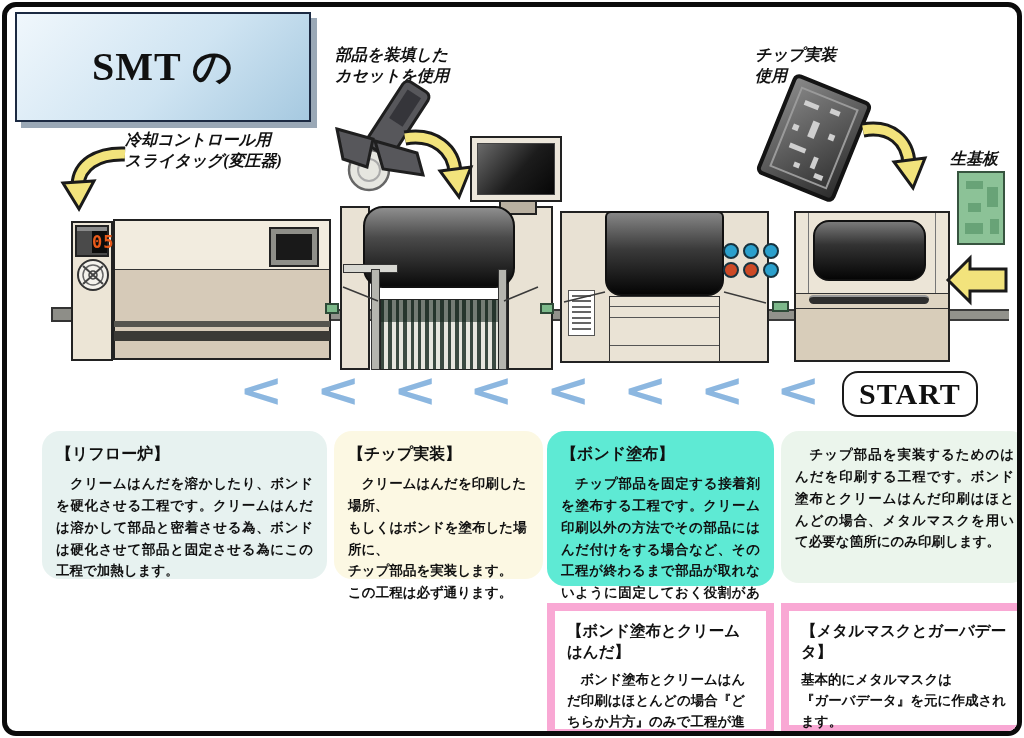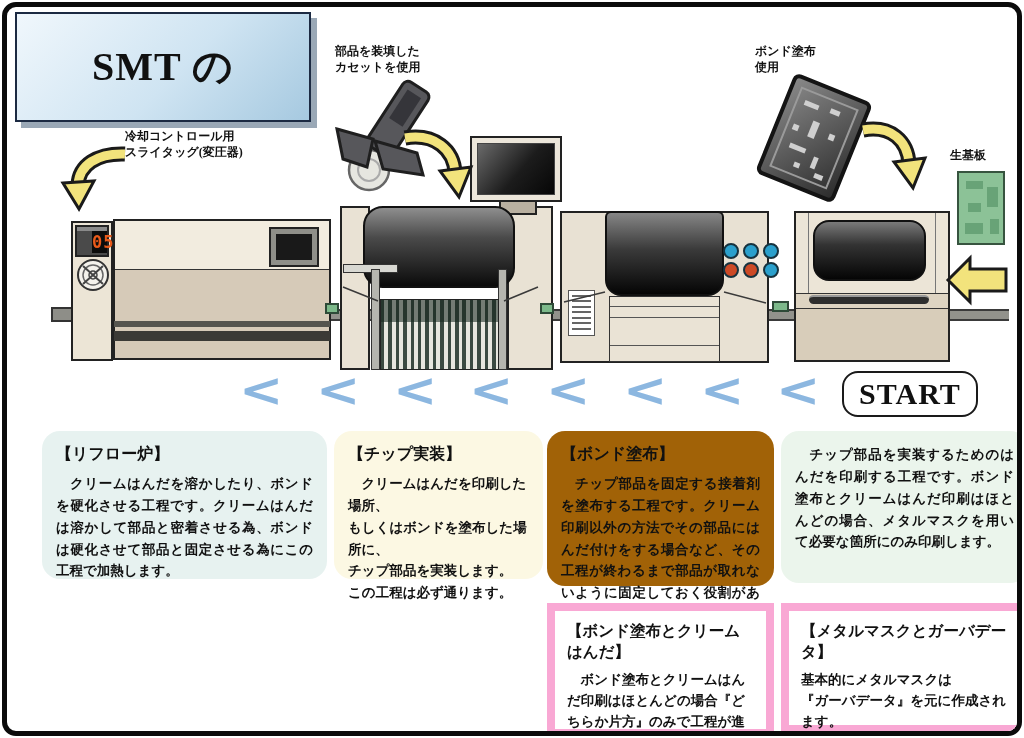--- a/index.html
+++ b/index.html
@@ -1,20 +1,20 @@
 <!DOCTYPE html>
 <html><head>
 <meta charset="utf-8">
 <style>
   html,body{margin:0;padding:0;background:#fff;width:1024px;height:738px;overflow:hidden;}
   .frame{position:absolute;left:2px;top:2px;width:1020px;height:734px;box-sizing:border-box;
          border:5px solid #0b0b0b;border-radius:14px;background:#fff;overflow:hidden;}
   .abs{position:absolute;}
   .jp{font-family:"Liberation Serif","DejaVu Serif",serif;font-weight:bold;color:#111;}
-  .label{font-size:12px;line-height:1.32;white-space:pre-line;}
+  .label{font-size:16px;line-height:1.32;white-space:pre-line;font-style:italic;}
   .title-box{left:8px;top:5px;width:292px;height:106px;
      background:linear-gradient(135deg,#f0f7fc 0%,#cfe4f2 55%,#a6c9e0 100%);
      border:2px solid #1c2a42;box-shadow:6px 6px 0 #9aa8b6;
      display:flex;flex-direction:row;align-items:center;justify-content:center;}
   .title-box div{font-size:40px;line-height:1.2;letter-spacing:1px;}
   .pill{border:2px solid #1a1a1a;border-radius:16px;background:#fff;
      display:flex;align-items:center;justify-content:center;
      font-family:"Liberation Serif","DejaVu Serif",serif;font-weight:bold;
      font-size:30px;letter-spacing:1px;color:#111;}
   .chevrons{display:flex;justify-content:space-around;align-items:center;
@@ -56,21 +56,21 @@
 <div class="frame">
 
   <div class="abs title-box jp">
     <div>SMT の</div>
   </div>
 
   <div class="abs jp label" style="left:118px;top:122px;">冷却コントロール用
 スライタッグ(変圧器)</div>
   <div class="abs jp label" style="left:328px;top:37px;">部品を装填した
 カセットを使用</div>
-  <div class="abs jp label" style="left:748px;top:37px;">ボンド塗布
+  <div class="abs jp label" style="left:748px;top:37px;">チップ実装
 使用</div>
   <div class="abs jp label" style="left:943px;top:141px;">生基板</div>
 
   <div class="abs conveyor"></div>
 
   <div>
     <div class="abs" style="left:44px;top:300px;width:22px;height:15px;background:#8e8e88;border:2px solid #333;box-sizing:border-box;"></div>
     <div class="abs machine" style="left:64px;top:214px;width:42px;height:140px;background:#ece5d6;"></div>
     <div class="abs display" style="left:68px;top:218px;width:34px;height:32px;">
       <div class="strip"></div>
@@ -229,21 +229,21 @@
     <div class="jp ttl">【チップ実装】</div>
     <div class="jp bdy" style="text-align:left;">　クリームはんだを印刷した場所、
 もしくはボンドを塗布した場所に、
 チップ部品を実装します。
 この工程は必ず通ります。</div>
   </div>
   <div class="abs pbox" style="left:35px;top:424px;width:285px;height:148px;background:#e7f2f0;">
     <div class="jp ttl">【リフロー炉】</div>
     <div class="jp bdy">　クリームはんだを溶かしたり、ボンドを硬化させる工程です。クリームはんだは溶かして部品と密着させる為、ボンドは硬化させて部品と固定させる為にこの工程で加熱します。</div>
   </div>
-  <div class="abs pbox" style="left:540px;top:424px;width:227px;height:155px;background:#a16207;">
+  <div class="abs pbox" style="left:540px;top:424px;width:227px;height:155px;background:#5eead4;">
     <div class="jp ttl">【ボンド塗布】</div>
     <div class="jp bdy">　チップ部品を固定する接着剤を塗布する工程です。クリーム印刷以外の方法でその部品にはんだ付けをする場合など、その工程が終わるまで部品が取れないように固定しておく役割があります。</div>
   </div>
   <div class="abs pbox" style="left:774px;top:424px;width:247px;height:152px;background:#ebf5ec;">
     <div class="jp bdy">　チップ部品を実装するためのはんだを印刷する工程です。ボンド塗布とクリームはんだ印刷はほとんどの場合、メタルマスクを用いて必要な箇所にのみ印刷します。</div>
   </div>
 
   <div class="abs nbox" style="left:540px;top:596px;width:227px;height:134px;">
     <div class="jp ttl">【ボンド塗布とクリームはんだ】</div>
     <div class="jp bdy">　ボンド塗布とクリームはんだ印刷はほとんどの場合『どちらか片方』のみで工程が進みますが、クリーム印刷した上で部品をしっかり固定したい…といった場合は両方の工程を通します。</div>

